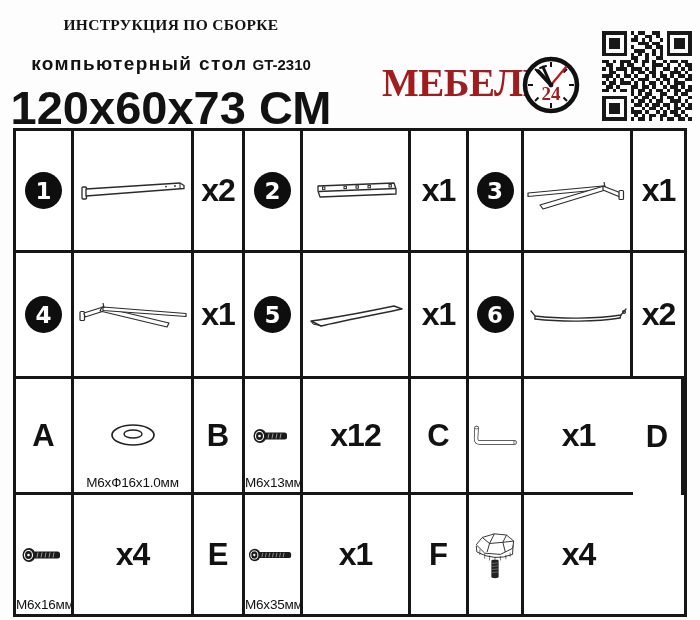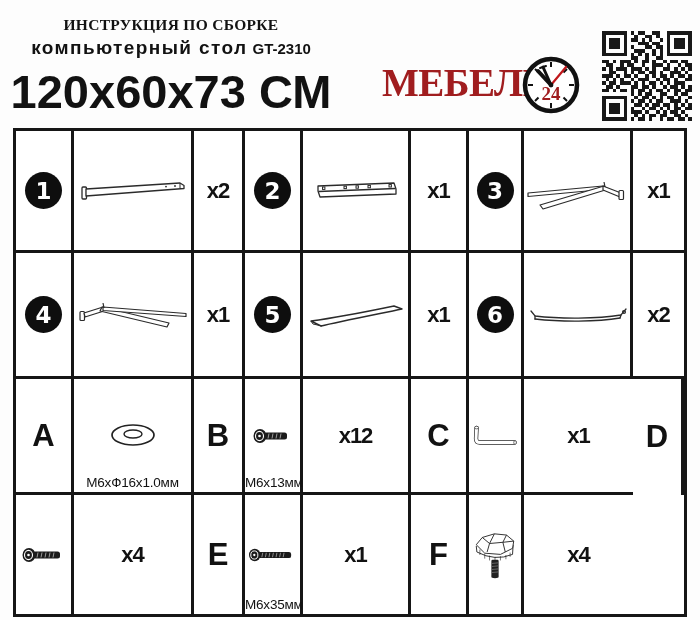--- a/index.html
+++ b/index.html
@@ -4,21 +4,21 @@
 <style>
   html,body { margin:0; padding:0; }
   body {
     width:700px; height:620px; position:relative; overflow:hidden;
     background:#fdfdfd; color:#121212;
     font-family:"Liberation Sans", sans-serif;
   }
   
   .title-block { position:absolute; left:6px; top:16px; width:330px; text-align:center; }
   .t1 { font-size:15.5px; font-weight:bold; letter-spacing:0.3px;font-family:Liberation Serif, serif; }
-  .t2 { font-size:19px; font-weight:bold; letter-spacing:1.4px; margin-top:3px; white-space:nowrap; }
+  .t2 { font-size:19px; font-weight:bold; letter-spacing:1.4px; margin-top:19px; white-space:nowrap; }
   .t2 .model { font-size:15px; letter-spacing:0px; margin-left:5px; }
   .t3 { font-size:47px; font-weight:bold; margin-top:5px; letter-spacing:0px; }
   .brand {
     position:absolute; left:382px; top:60px;
     font-family:"Liberation Serif", serif; font-weight:bold;
     font-size:39px; color:#a01d1f; letter-spacing:-0.5px;
   }
   .clock { position:absolute; left:520px; top:54px; }
   .qr { position:absolute; left:600px; top:31px; }
   
@@ -36,21 +36,21 @@
     background:#fff;
   }
   .cell.nr { border-right:none; }
   .cell.nb { border-bottom:none; }
   .badge {
     width:37px; height:37px; border-radius:50%; background:#0e0e0e; color:#fff;
     display:flex; align-items:center; justify-content:center;
     font-weight:bold; font-size:23px; font-family:"DejaVu Sans", sans-serif;
   }
   .letter { font-size:31px; font-weight:bold; }
-  .qty { font-size:22px; font-weight:bold; letter-spacing:-1px; }
+  .qty { font-size:32px; font-weight:bold; letter-spacing:-1px; }
   .part-label {
     position:absolute; bottom:2px; left:0; right:0; text-align:center;
     font-size:13.5px; font-weight:normal; letter-spacing:-0.2px;
   }
 </style>
 </head>
 <body>
 
 <div class="title-block">
   <div class="t1">ИНСТРУКЦИЯ ПО СБОРКЕ</div>
@@ -594,20 +594,21 @@
           <line x1="20" y1="8.5" x2="19" y2="13.5"></line>
           <line x1="24" y1="8.5" x2="23" y2="13.5"></line>
           <line x1="28" y1="8.5" x2="27" y2="13.5"></line>
           <line x1="32" y1="8.5" x2="31" y2="13.5"></line>
           <line x1="36" y1="8.5" x2="35" y2="13.5"></line>
         </g>
       <ellipse cx="11" cy="11" rx="6.5" ry="7" fill="#1b1b1b"></ellipse>
       <ellipse cx="10.5" cy="11" rx="4" ry="4.6" fill="none" stroke="#fff" stroke-width="1.1"></ellipse>
       <circle cx="10.5" cy="11" r="1.3" fill="#fff"></circle>
     </svg>
+    <div class="part-label">М6х16мм</div>
   </div>
   <div class="cell nb">
       <span class="qty">x4</span>
     </div>
 
   <div class="cell nb">
       <span class="letter">E</span>
     </div>
   <div class="cell nb">
     <svg width="62" height="22" viewBox="0 0 62 22">

